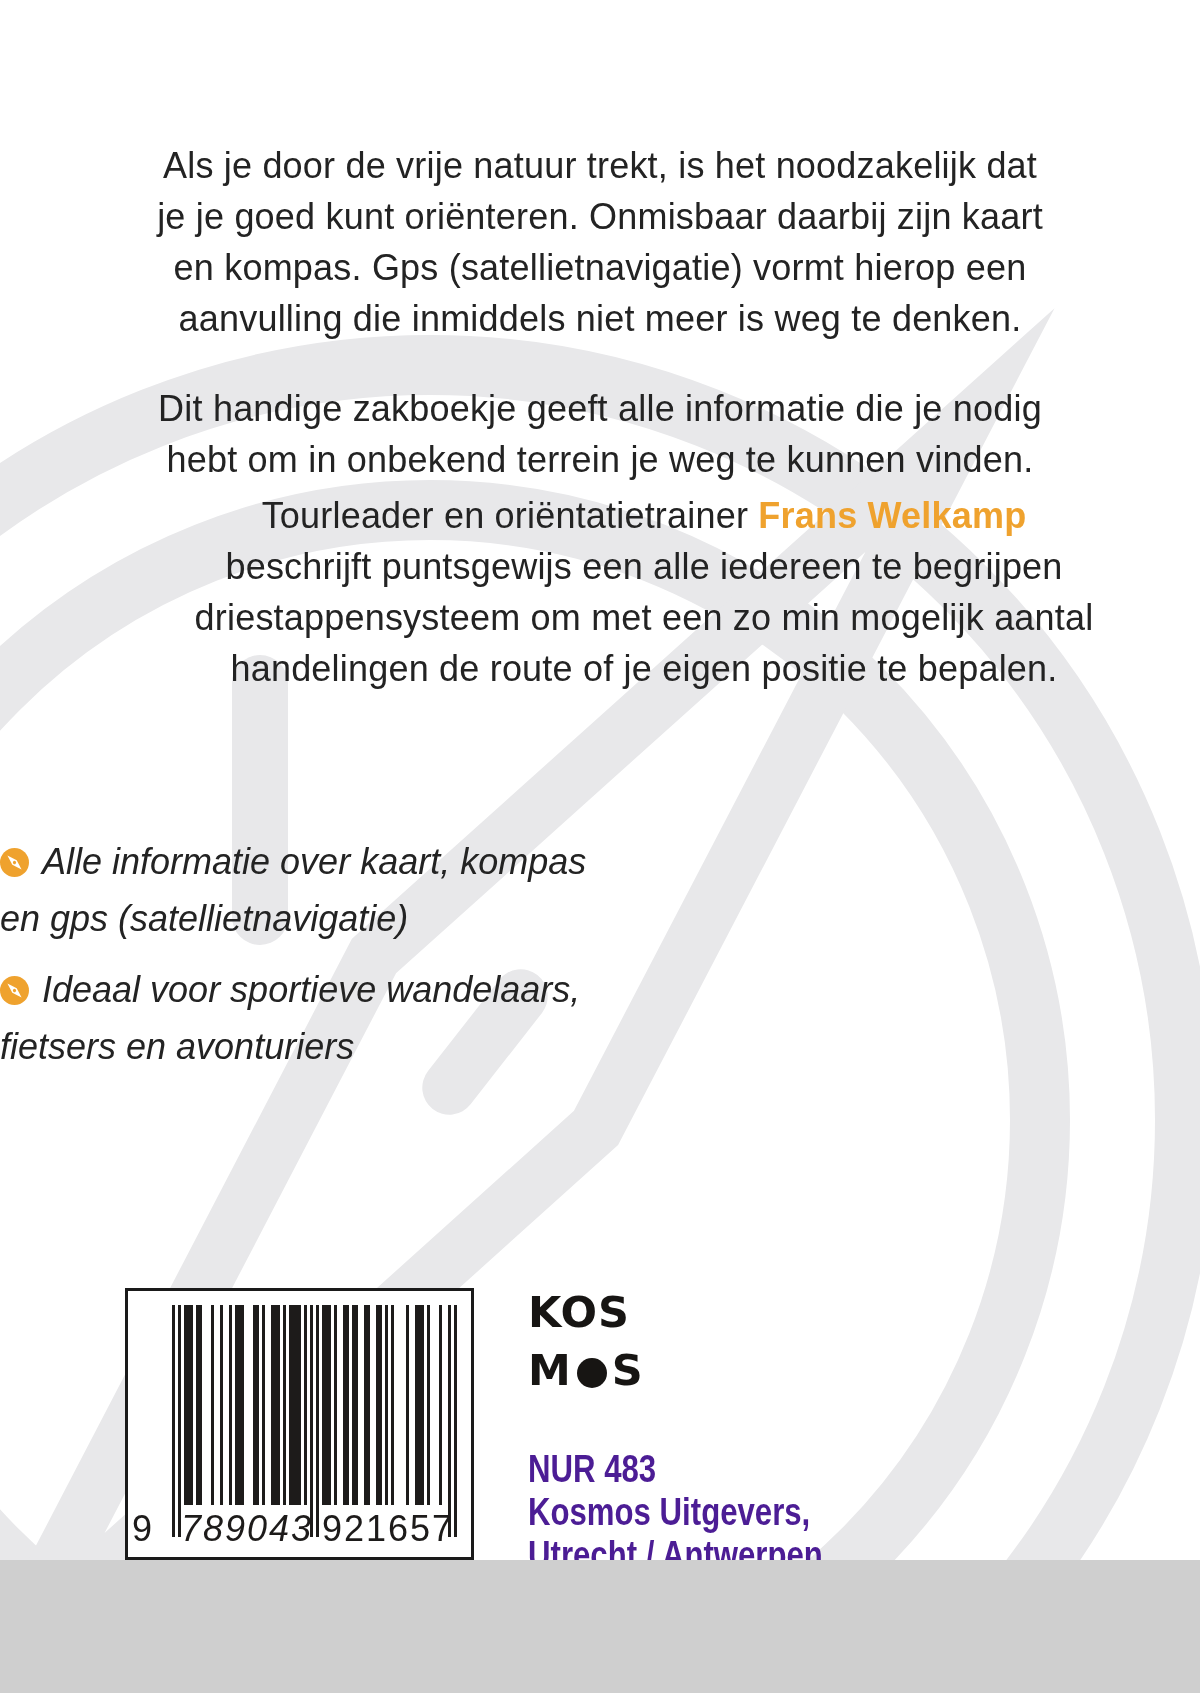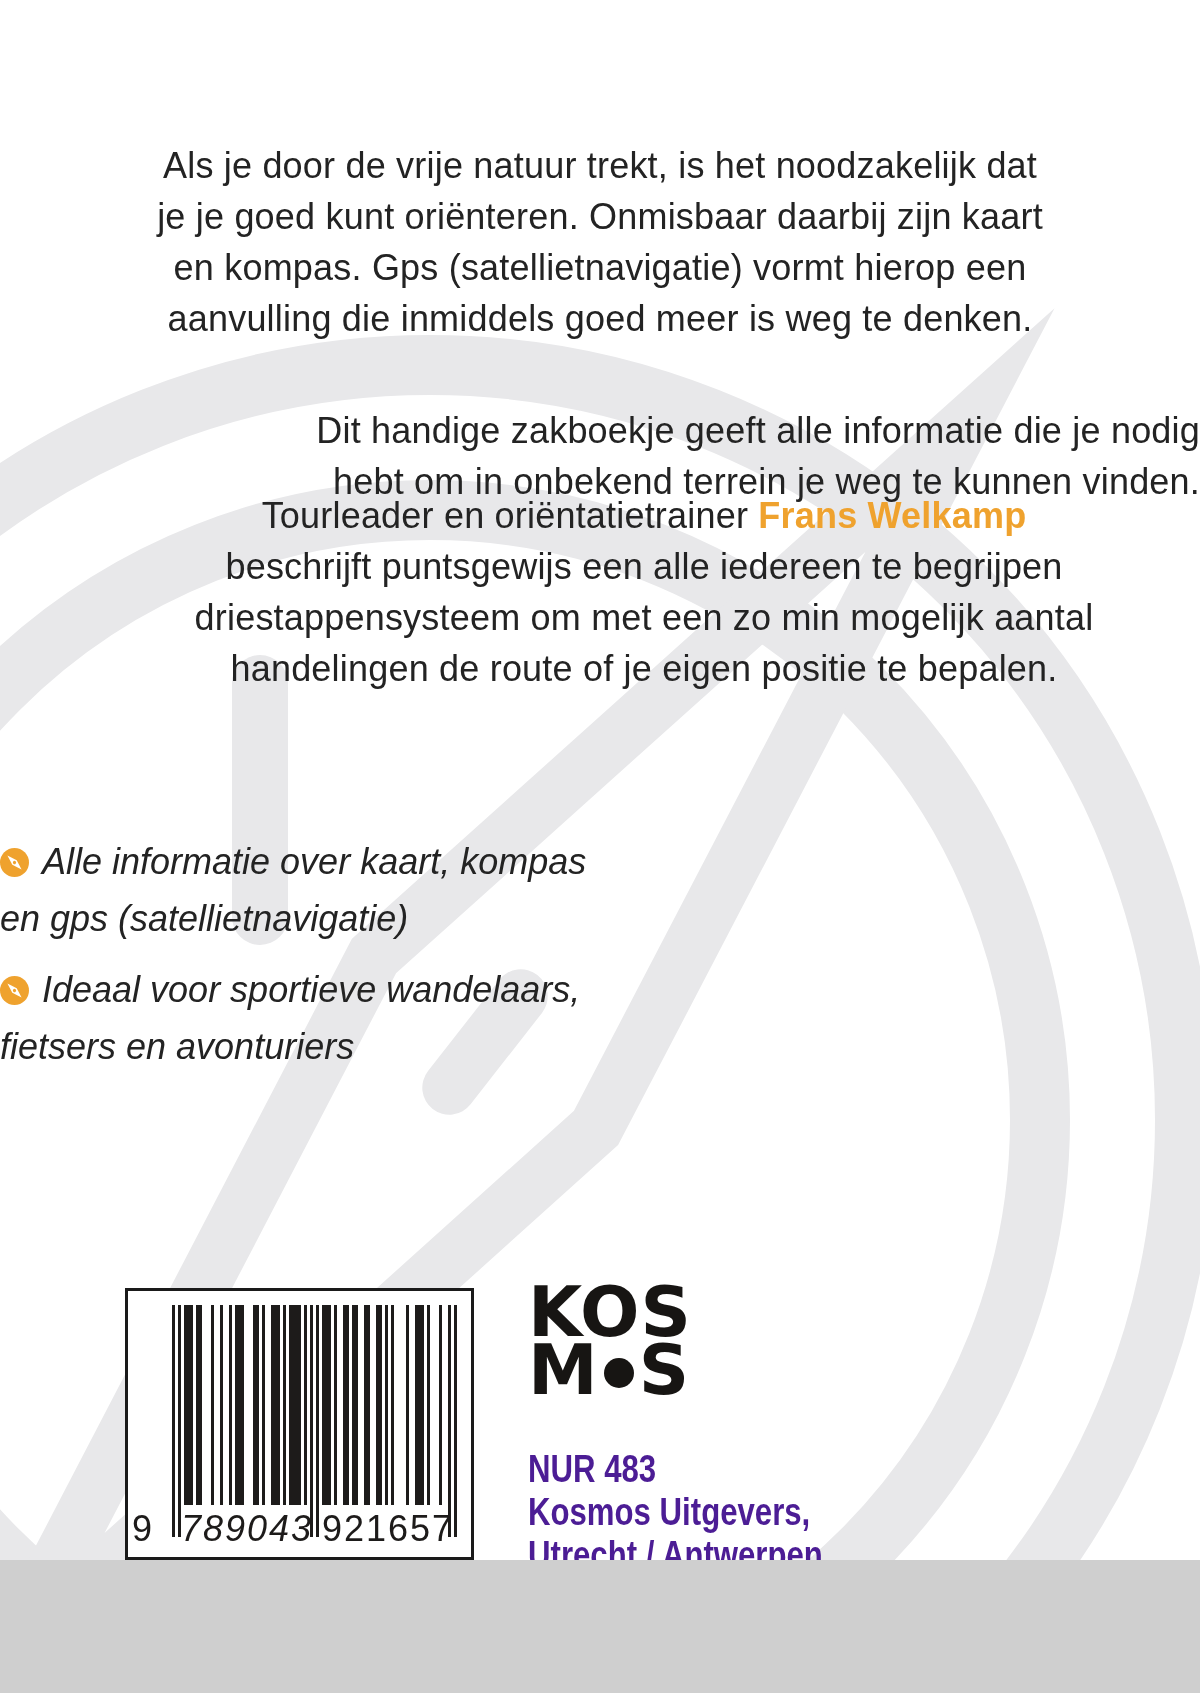--- a/index.html
+++ b/index.html
@@ -7,21 +7,21 @@
     position:relative;width:1200px;height:1560px;background:#ffffff;
     overflow:hidden;font-family:"Liberation Sans",sans-serif;color:#232323;
     margin:0 auto;
   }
   .watermark{position:absolute;left:0;top:0;z-index:0;}
   .layer{position:absolute;left:0;top:0;width:100%;height:100%;z-index:1;}
 
   .copy{position:absolute;left:0;width:1200px;text-align:center;
         font-size:36px;line-height:51px;letter-spacing:.2px;}
   .copy-1{top:140px;}
-  .copy-2{top:405px;text-align:right;}
+  .copy-2{top:383px;}
   .copy-3{top:490px;margin-left:44px;}
   .author{color:#EFA22E;font-weight:bold;}
 
   .bullets{position:absolute;top:833px;left:0;width:1156px;text-align:left;
            font-size:36px;line-height:57px;font-style:italic;}
   .bullet{margin-bottom:14px;}
   .compass-bullet{display:inline-block;width:29px;height:29px;vertical-align:-3px;margin-right:13px;}
 
   .barcode-box{position:absolute;left:125px;top:1288px;width:349px;height:272px;
                background:#fff;border:3px solid #1a1a1a;box-sizing:border-box;}
@@ -31,21 +31,21 @@
   .bc-d9{left:4px;top:218px;}
   .bc-g1{left:53px;top:218px;width:126px;font-style:italic;}
   .bc-g2{left:194px;top:218px;width:126px;text-align:center;}
 
   .site{position:absolute;left:125px;top:1568px;width:349px;text-align:right;font-family:Liberation Mono, monospace;}
   .site span{display:inline-block;transform:scaleX(.84);transform-origin:center;
              font-weight:bold;font-size:31px;color:#1a1a1a;white-space:nowrap;}
 
   .kosmos-logo{position:absolute;left:528px;top:1283px;color:#171513;
                font-family:"DejaVu Sans","Liberation Sans",sans-serif;
-               font-weight:800;font-size:70px;line-height:58px;letter-spacing:1px;}
+               font-weight:800;font-size:43px;line-height:58px;letter-spacing:1px;}
   .logo-row2{display:flex;align-items:center;}
   .logo-dot{display:inline-block;width:30px;height:30px;border-radius:50%;
             background:#171513;margin:6px 5px 0 5px;}
 
   .publisher{position:absolute;left:528px;top:1448px;color:#4c1d95;
              font-weight:bold;font-size:38px;line-height:43px;white-space:nowrap;}
   .publisher div{transform:scaleX(.82);transform-origin:left;}
 </style>
 </head>
 <body>
@@ -63,21 +63,21 @@
       <rect x="232" y="655" width="56" height="290" rx="28"></rect>
     </g>
   </svg>
 
   <div class="layer">
 
     <div class="copy copy-1">
       <div>Als je door de vrije natuur trekt, is het noodzakelijk dat</div>
       <div>je je goed kunt oriënteren. Onmisbaar daarbij zijn kaart</div>
       <div>en kompas. Gps (satellietnavigatie) vormt hierop een</div>
-      <div>aanvulling die inmiddels goed meer is weg te denken.</div>
+      <div>aanvulling die inmiddels niet meer is weg te denken.</div>
     </div>
 
     <div class="copy copy-2">
       <div>Dit handige zakboekje geeft alle informatie die je nodig</div>
       <div>hebt om in onbekend terrein je weg te kunnen vinden.</div>
     </div>
 
     <div class="copy copy-3">
       <div>
         <span>Tourleader en oriëntatietrainer </span><span class="author">Frans Welkamp</span>

